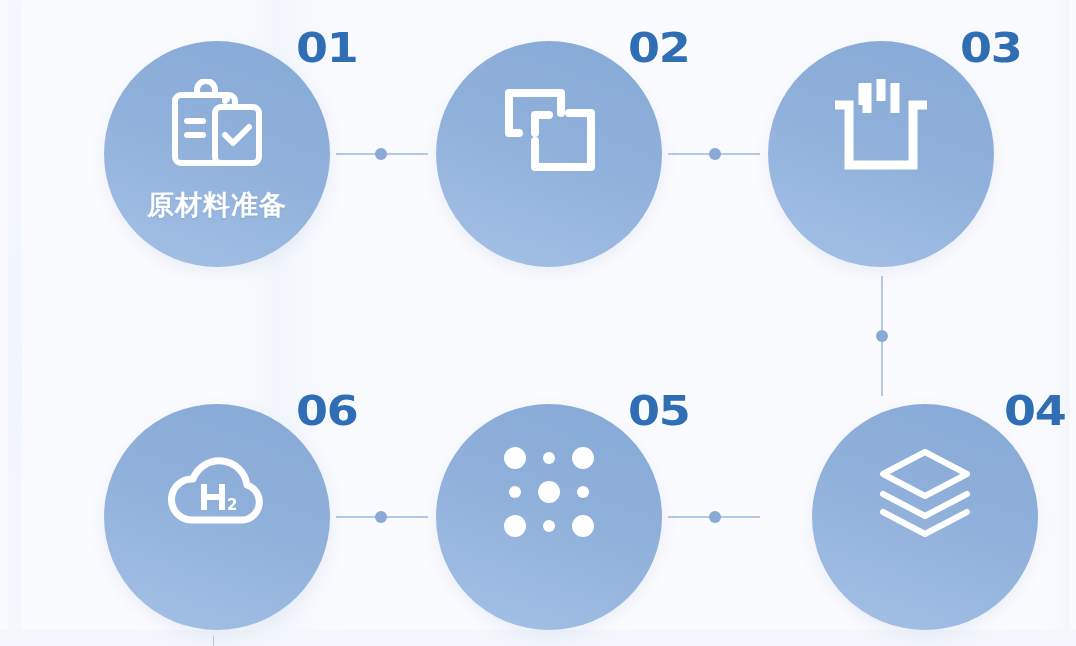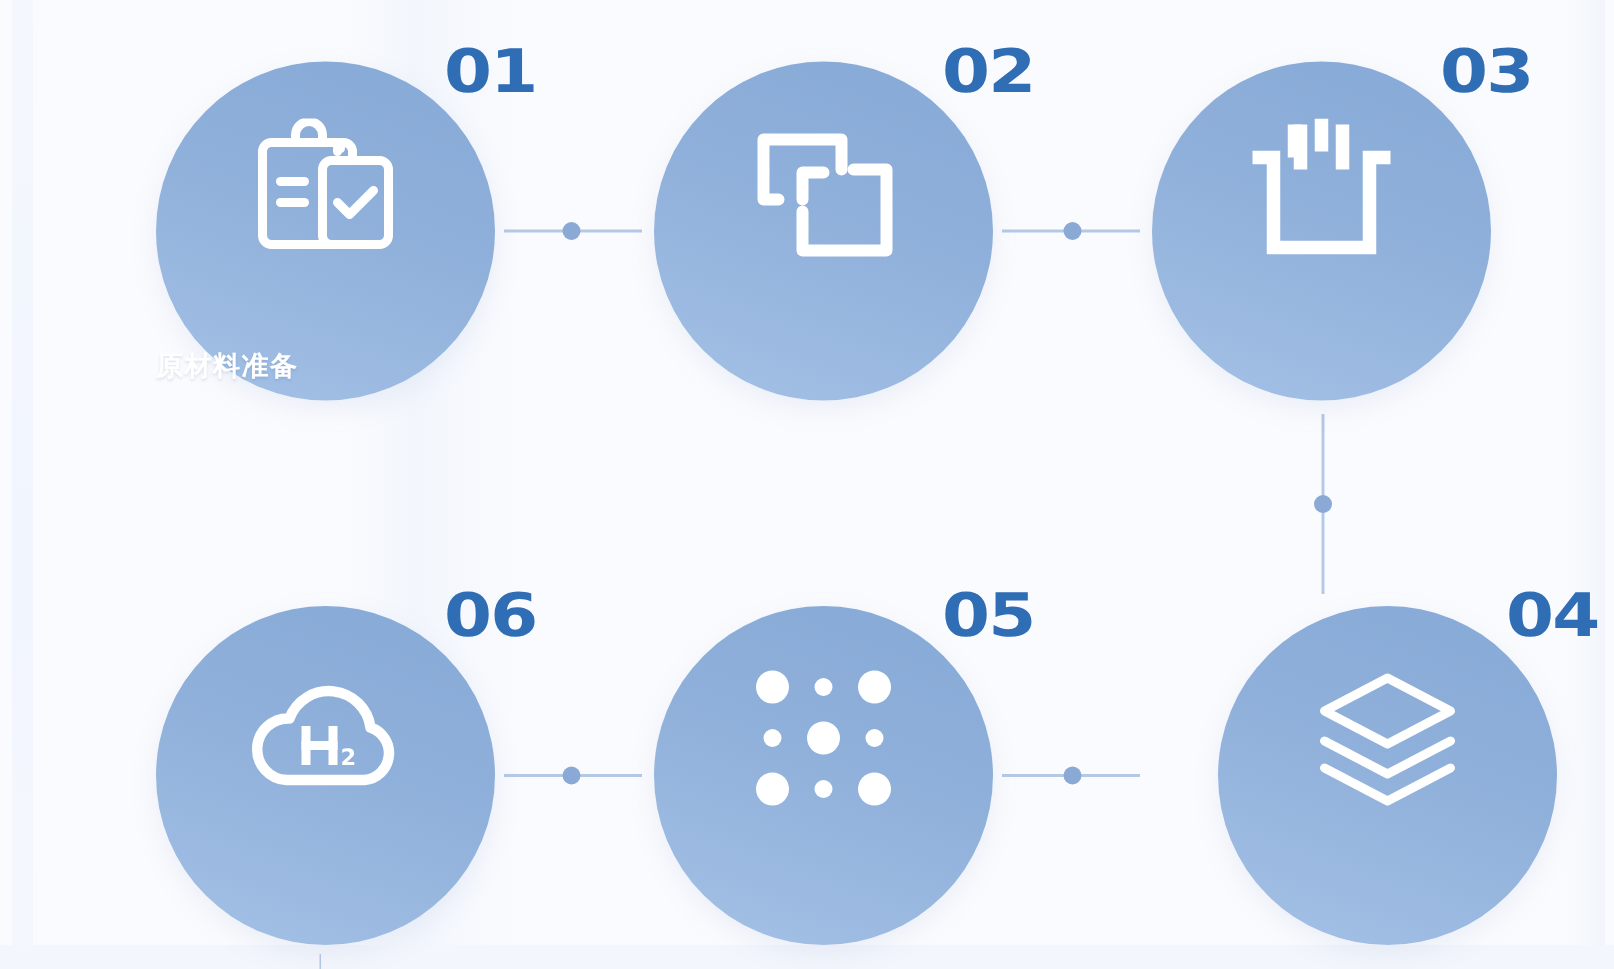--- a/index.html
+++ b/index.html
@@ -33,25 +33,24 @@
       z-index: 2;
       box-shadow: 0 6px 18px rgba(120,150,200,0.12);
     }
     .icon {
       position: absolute; left: 50%; top: 38px; transform: translateX(-50%);
       width: 100px; height: 96px;
     }
     .icon svg { width: 100%; height: 100%; display: block; }
     .label {
       position: absolute; left: 0; right: 0; top: 146px;
-      color: #ffffff;
+      text-align: center; color: #ffffff;
       font-family: "DejaVu Sans", sans-serif; font-weight: bold;
-      font-size: 18px; letter-spacing: 1px;
+      font-size: 27px; letter-spacing: 1px;
       text-shadow: 0 1px 2px rgba(60,90,140,0.15);
-      margin-top: 45px;
     }
     .label.spaced { letter-spacing: 14px; text-indent: 14px; }
 
     .connector-h {
       position: absolute; height: 2px; background: #b4c9e6;
     }
     .connector-v {
       position: absolute; width: 2px; background: #b4c9e6;
     }
     .dot {

